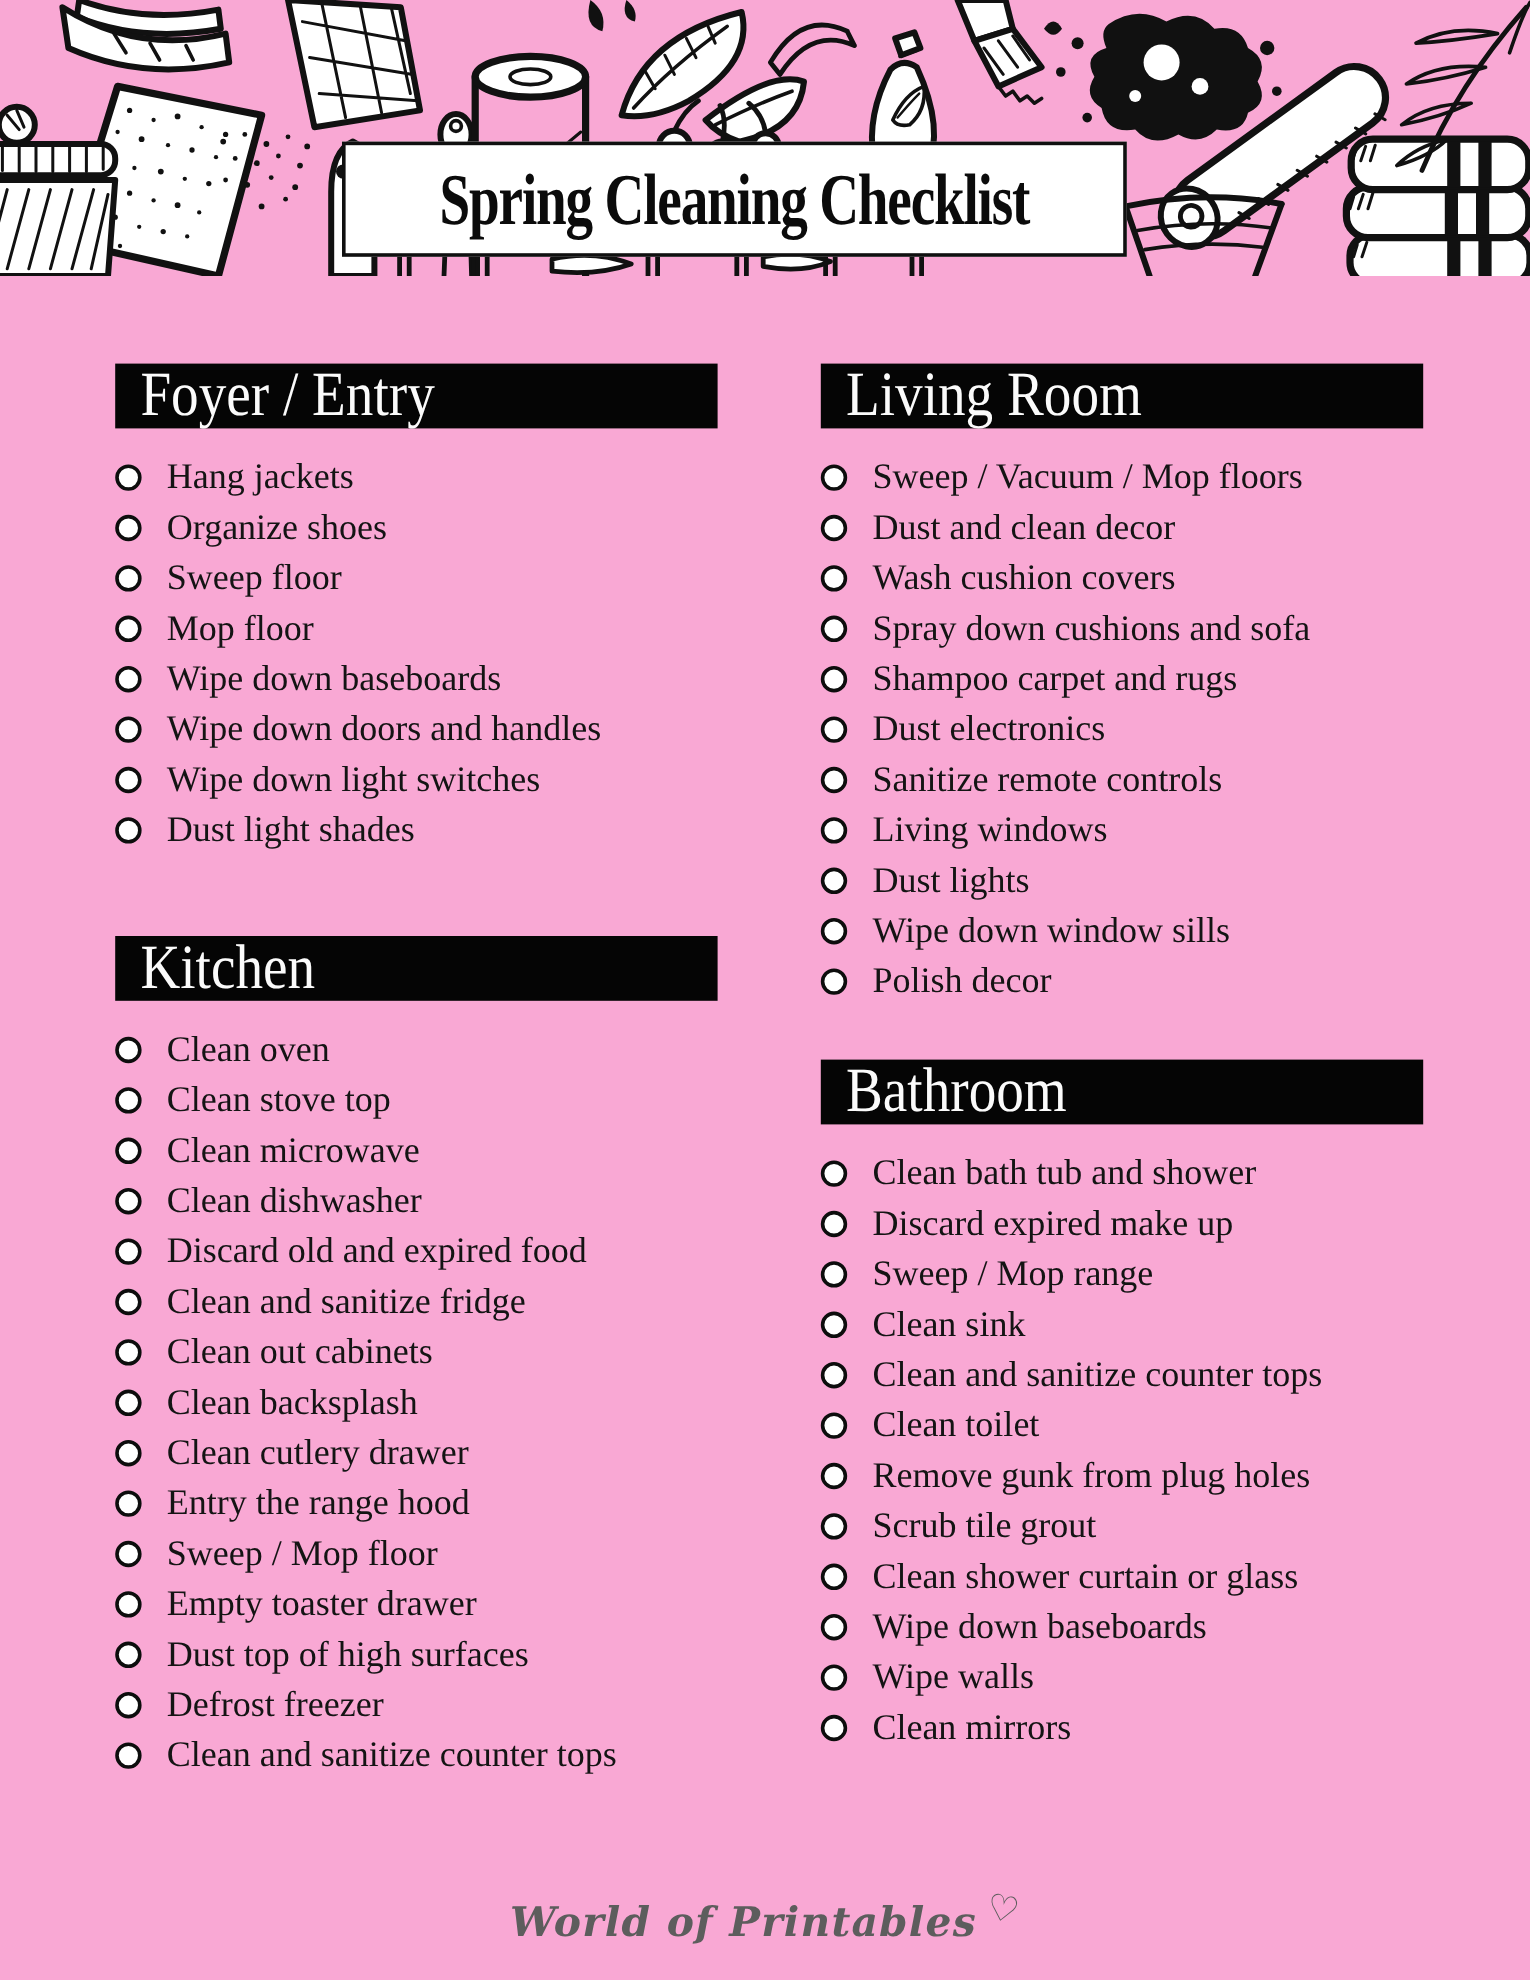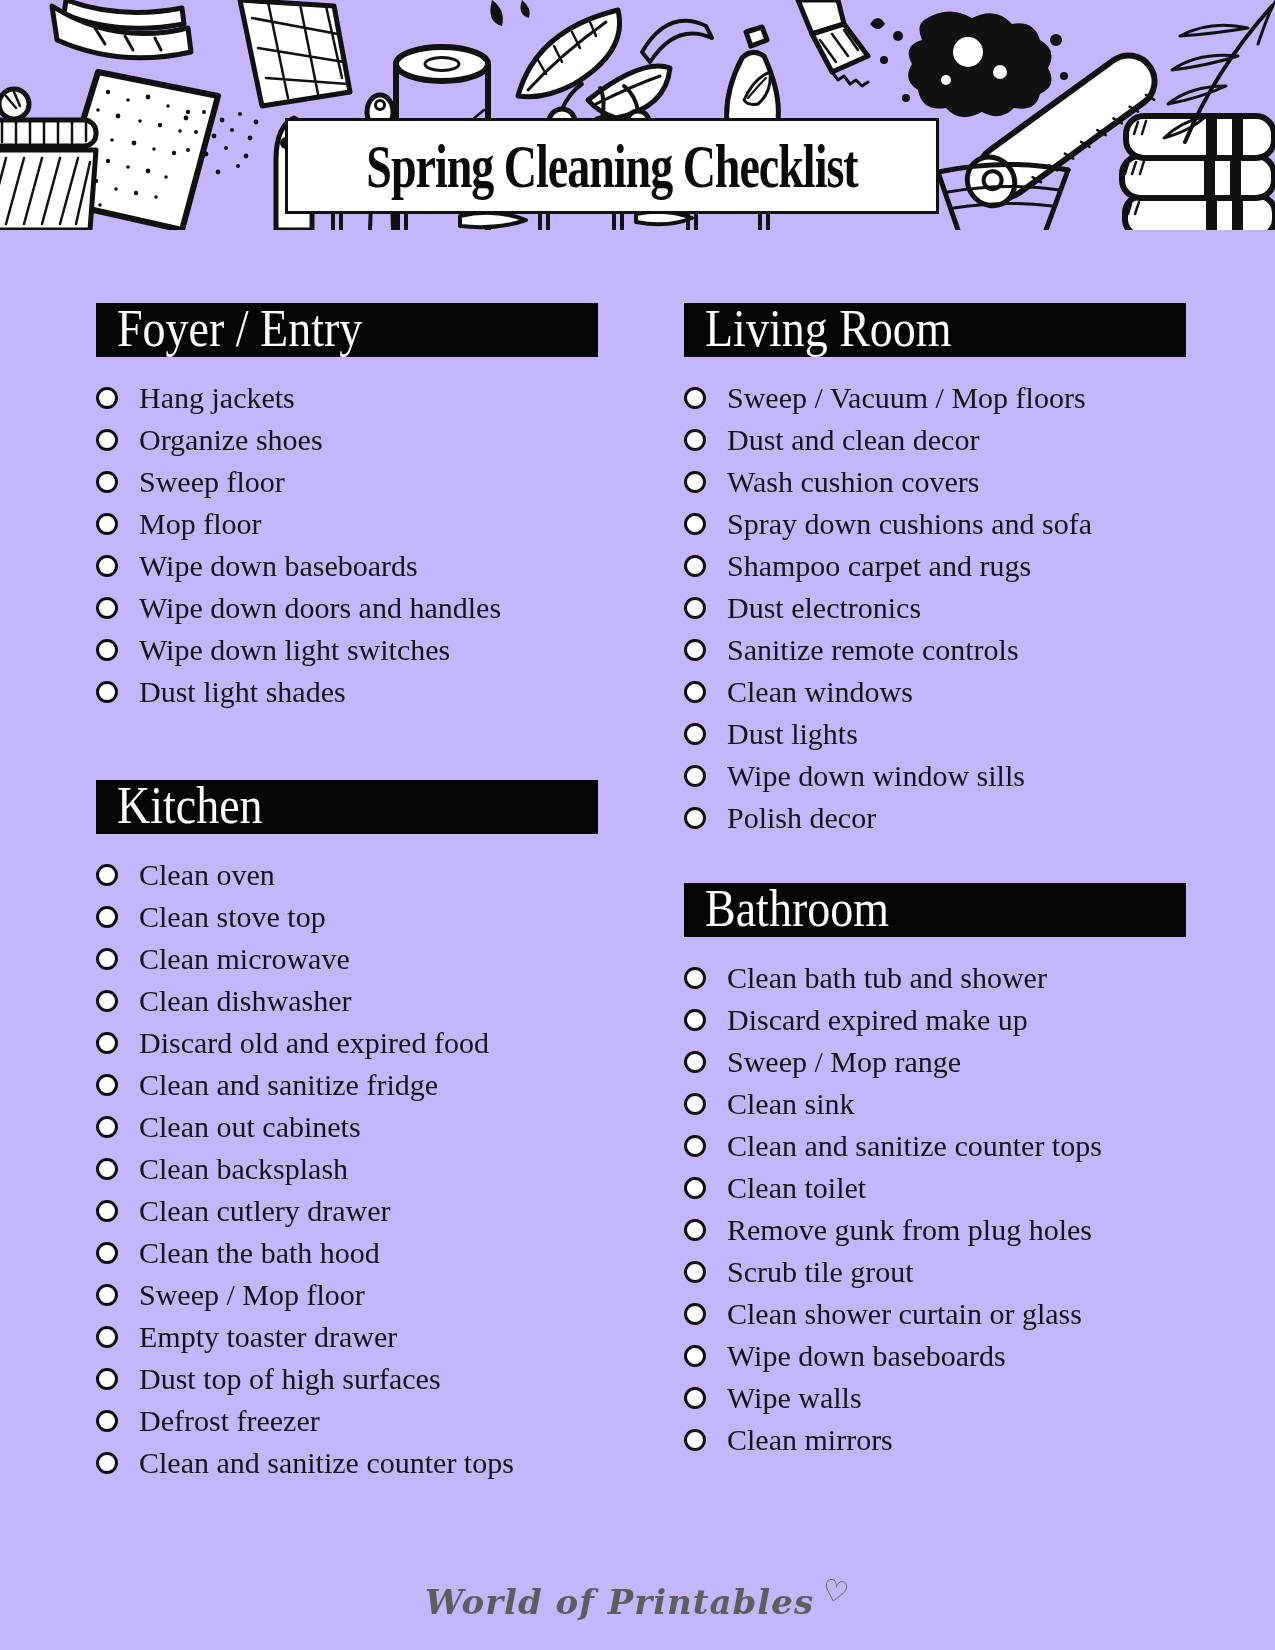--- a/index.html
+++ b/index.html
@@ -1,17 +1,17 @@
 <!DOCTYPE html>
 <html><head>
 <meta charset="utf-8">
 <style>
   html,body{margin:0;padding:0;background:#ffffff;}
   body{width:1275px;height:1650px;overflow:hidden;font-family:"Liberation Serif",serif;color:#121212;}
-  .page{position:relative;width:1275px;height:1650px;background:#c4b5fd;}
+  .page{position:relative;width:1275px;height:1650px;background:#f9a8d4;}
 
   
   .hero{position:relative;width:1275px;height:230px;overflow:hidden;}
   .hero svg{position:absolute;left:0;top:0;}
   .title-box{position:absolute;left:285px;top:118px;width:648px;height:90px;background:#fff;
              border:3px solid #101010;display:flex;align-items:center;justify-content:center;}
   .title-box h1{margin:0;font-size:46px;font-weight:700;letter-spacing:-1px;white-space:nowrap;
                 transform:scaleY(1.32);color:#0b0b0b;}
 
   
@@ -309,21 +309,21 @@
             <li>
               <span class="cbox"></span>
               <span class="lbl">Clean backsplash</span>
             </li>
             <li>
               <span class="cbox"></span>
               <span class="lbl">Clean cutlery drawer</span>
             </li>
             <li>
               <span class="cbox"></span>
-              <span class="lbl">Clean the bath hood</span>
+              <span class="lbl">Entry the range hood</span>
             </li>
             <li>
               <span class="cbox"></span>
               <span class="lbl">Sweep / Mop floor</span>
             </li>
             <li>
               <span class="cbox"></span>
               <span class="lbl">Empty toaster drawer</span>
             </li>
             <li>
@@ -370,21 +370,21 @@
             <li>
               <span class="cbox"></span>
               <span class="lbl">Dust electronics</span>
             </li>
             <li>
               <span class="cbox"></span>
               <span class="lbl">Sanitize remote controls</span>
             </li>
             <li>
               <span class="cbox"></span>
-              <span class="lbl">Clean windows</span>
+              <span class="lbl">Living windows</span>
             </li>
             <li>
               <span class="cbox"></span>
               <span class="lbl">Dust lights</span>
             </li>
             <li>
               <span class="cbox"></span>
               <span class="lbl">Wipe down window sills</span>
             </li>
             <li>

